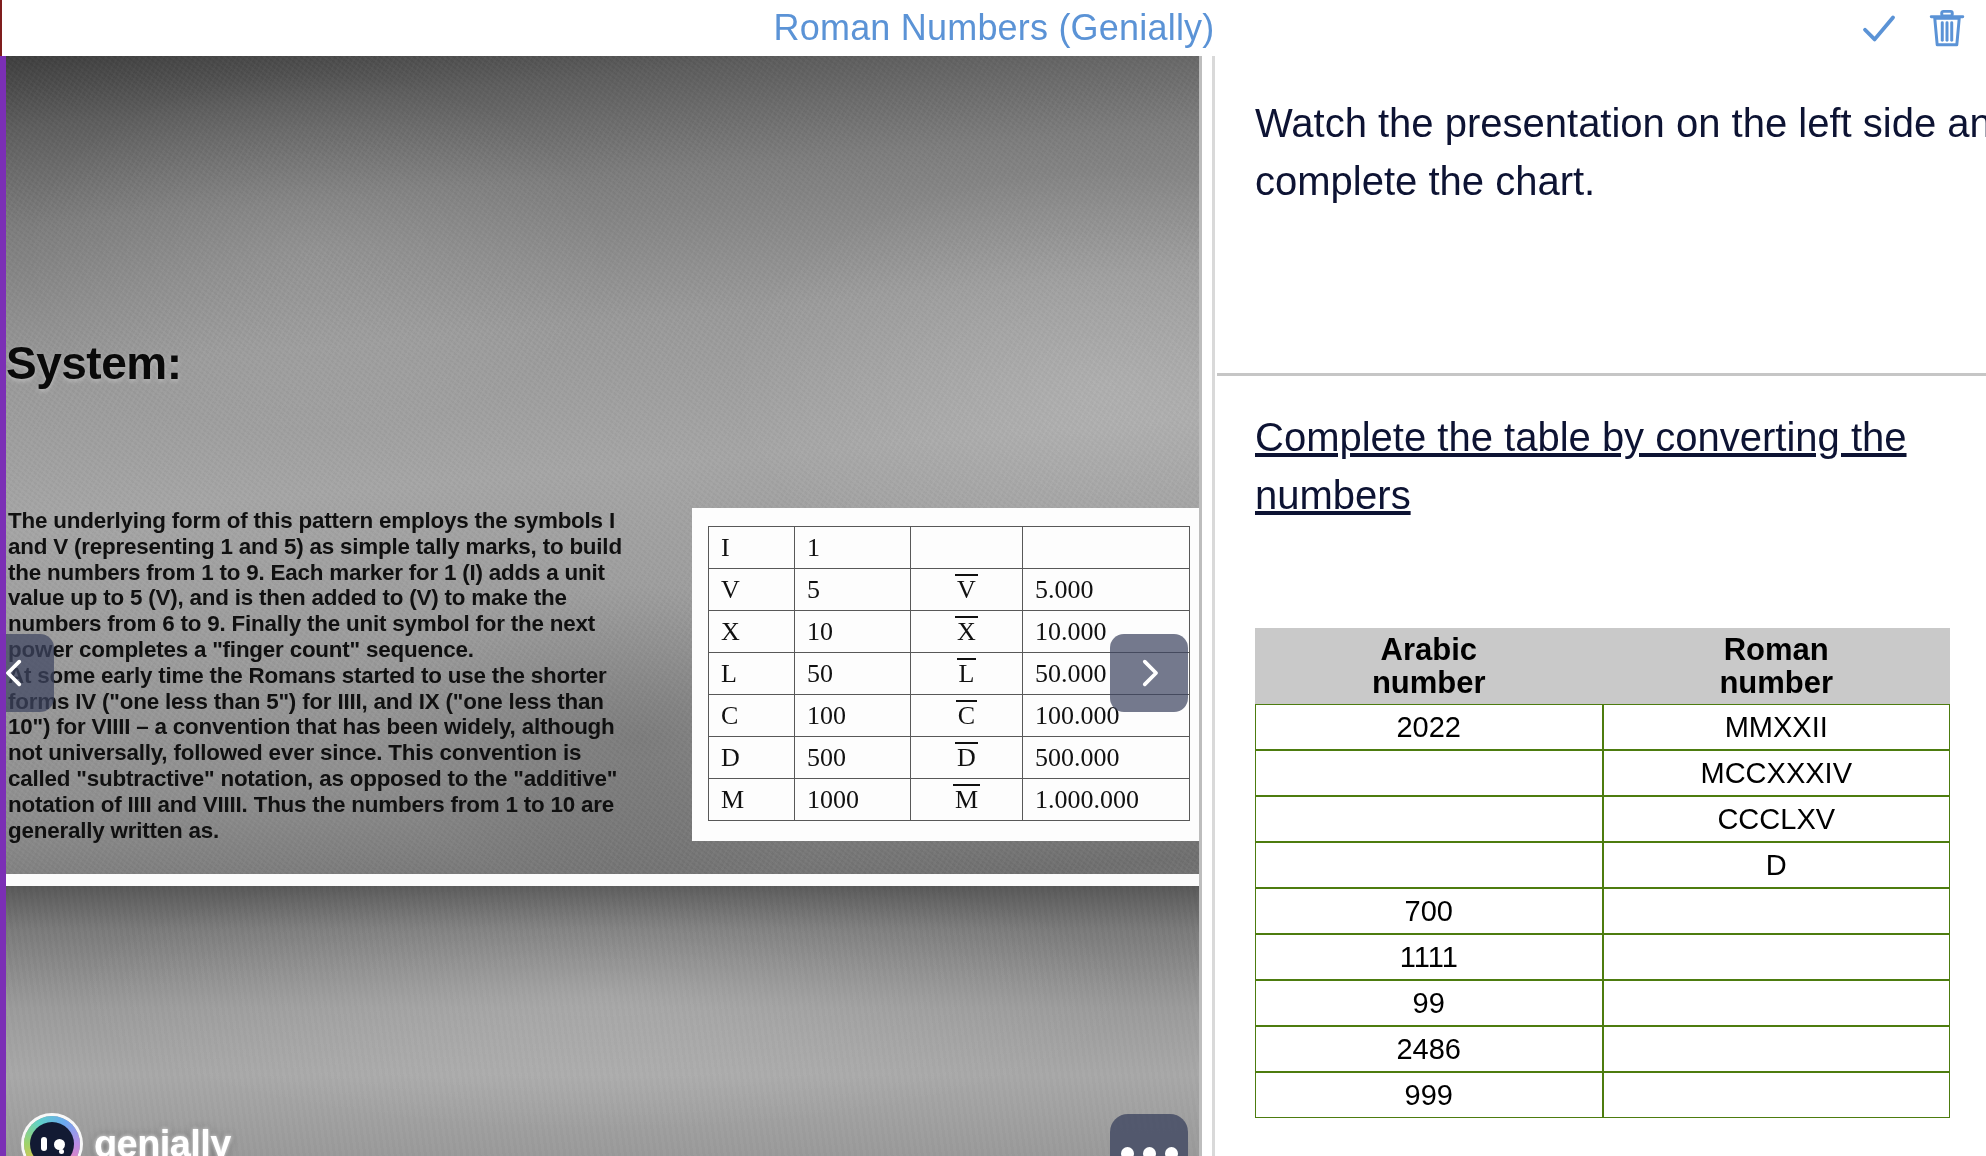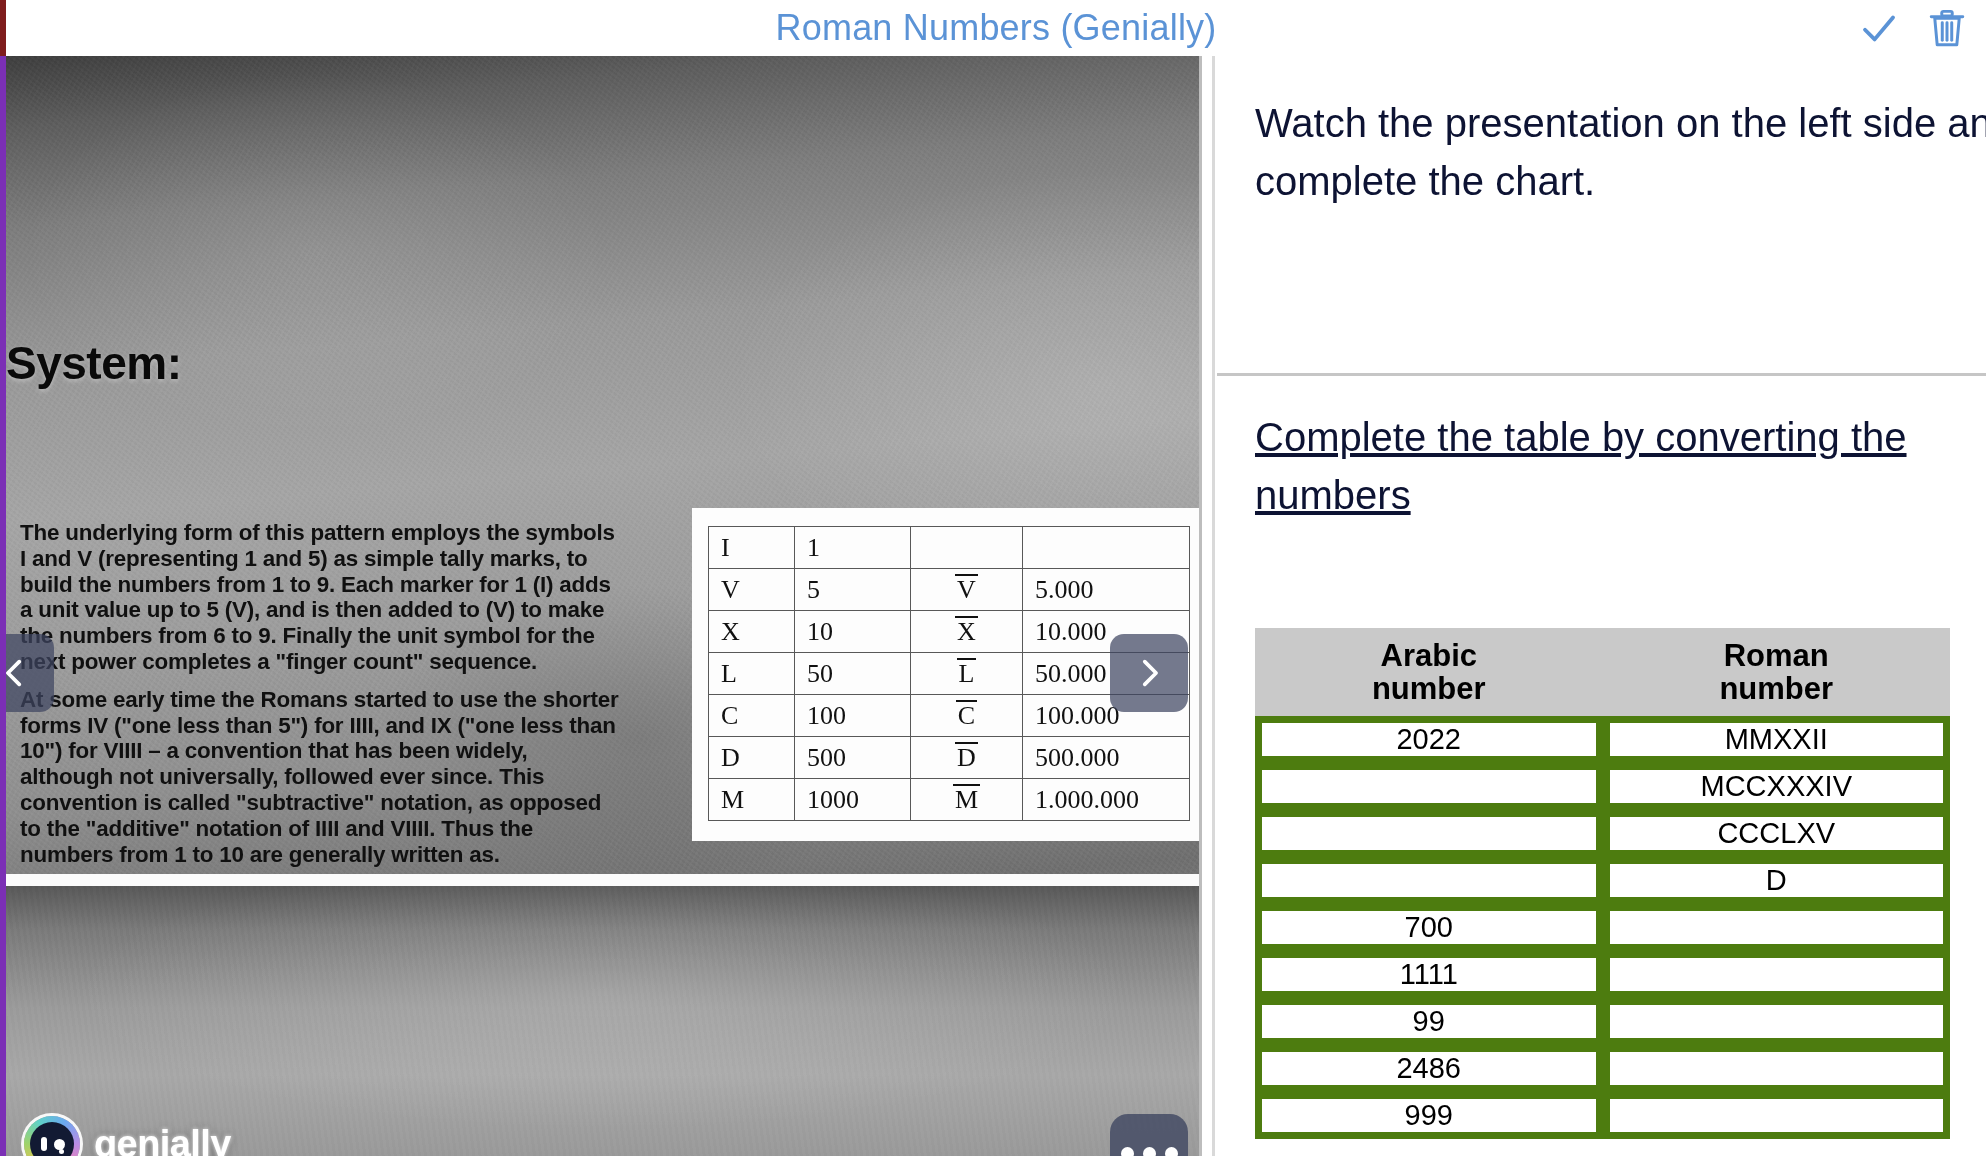--- a/index.html
+++ b/index.html
@@ -10,21 +10,21 @@
     background: #ffffff;
     font-family: "Liberation Sans", sans-serif;
   }
 
   
   #app-header {
     position: absolute;
     left: 0; top: 0;
     width: 1986px; height: 56px;
     background: #ffffff;
-    border-left: 6px solid #7f1d1d;
+    border-left: 2px solid #7f1d1d;
     display: flex;
     align-items: center;
     justify-content: center;
   }
   #header-title {
     font-size: 36px;
     color: #5b93d6;
     font-weight: 400;
     letter-spacing: 0.2px;
     white-space: nowrap;
@@ -115,21 +115,21 @@
   #slide-body-text {
     position: absolute;
     left: 2px; top: 452px;
     width: 630px;
     font-size: 22.4px;
     font-weight: 700;
     line-height: 25.8px;
     color: #101010;
     letter-spacing: -0.2px;
   }
-  #slide-body-text p { margin: 12px; }
+  #slide-body-text p { margin: 0; }
 
   
   #slide-numeral-table-wrap {
     position: absolute;
     left: 686px; top: 452px;
     width: 512px; height: 333px;
     background: #fdfdfd;
     padding: 18px 14px 16px 16px;
   }
   #slide-numeral-table {
@@ -244,21 +244,21 @@
   
   #conversion-table {
     position: absolute;
     left: 40px; top: 572px;
     width: 695px;
     border-collapse: separate;
     border-spacing: 0;
     table-layout: fixed;
   }
   #conversion-table th, #conversion-table td {
-    border: 7px solid #4d7c0f;
+    border: 1px solid #4d7c0f;
     text-align: center;
     color: #000;
     font-size: 29px;
     font-weight: 400;
     height: 46px;
     padding: 0 6px;
     background: #ffffff;
     overflow: hidden;
     white-space: nowrap;
     margin-left: 12px;

